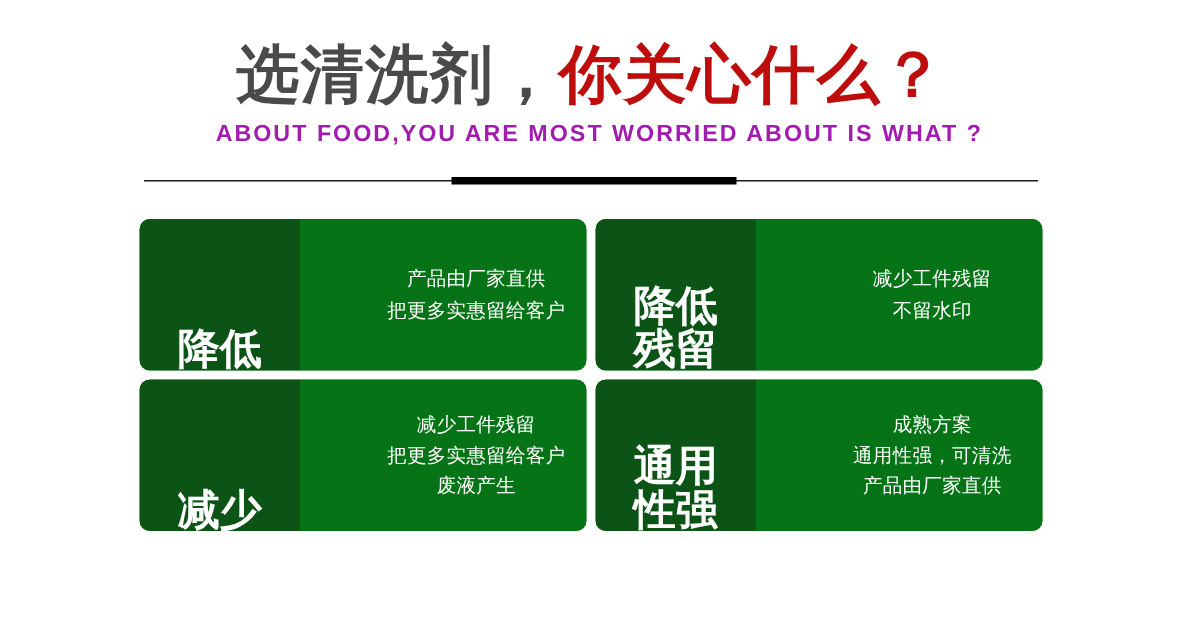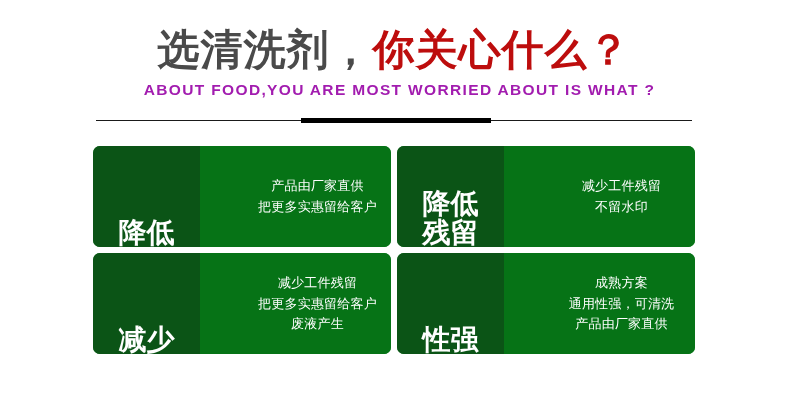--- a/index.html
+++ b/index.html
@@ -177,20 +177,21 @@
     <div class="card-body">
       <span>减少工件残留</span>
       <span>把更多实惠留给客户</span>
       <span>废液产生</span>
     </div>
   </div>
 
   <div class="card">
     <div class="card-label">
       <div class="card-label-inner">
+        <span>通用</span>
         <span>性强</span>
       </div>
     </div>
     <div class="card-body">
       <span>成熟方案</span>
       <span>通用性强，可清洗</span>
       <span>产品由厂家直供</span>
     </div>
   </div>
 

